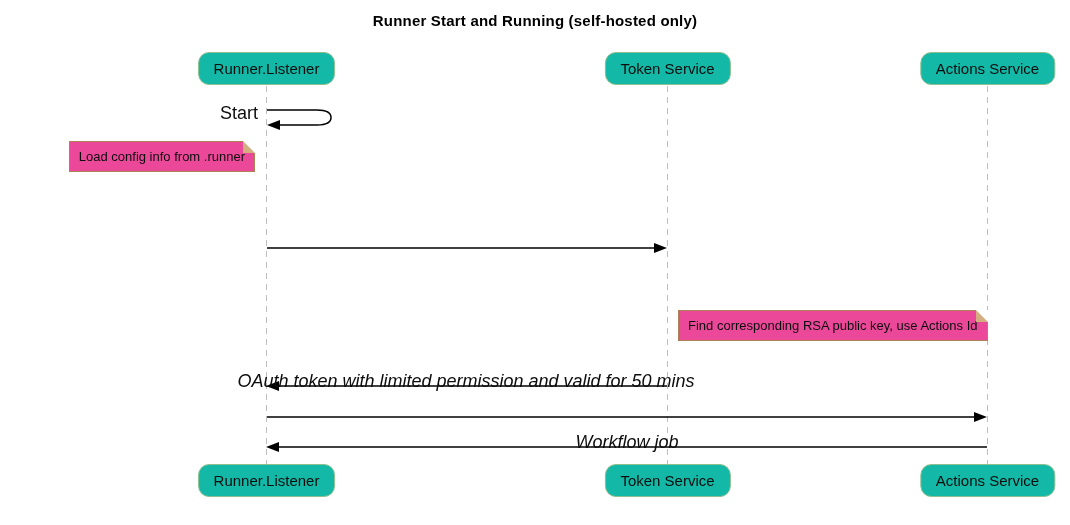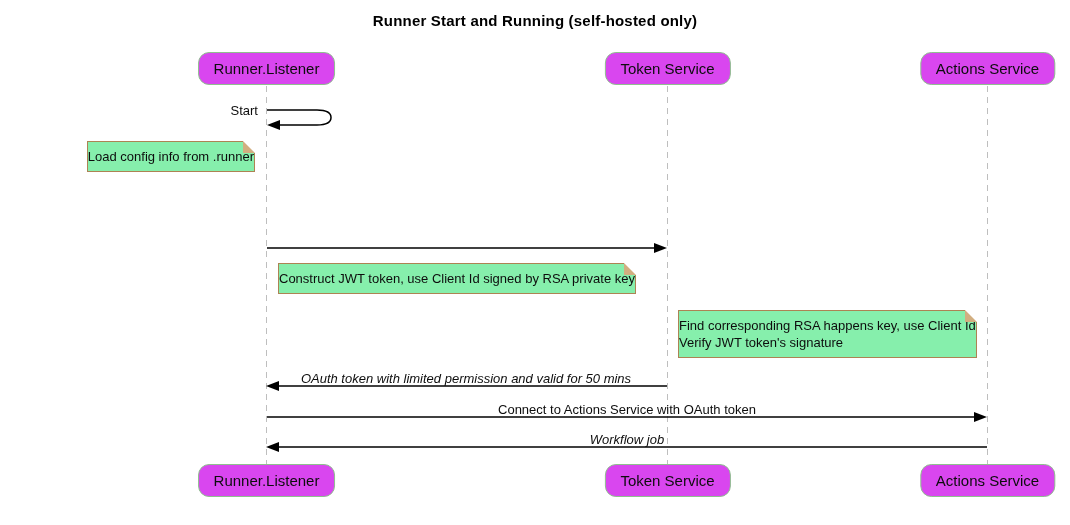--- a/index.html
+++ b/index.html
@@ -24,53 +24,53 @@
     letter-spacing: 0.2px;
   }
   .layer {
     position: absolute;
     top: 0;
     left: 0;
   }
   .participant {
     position: absolute;
     transform: translateX(-50%);
-    background: #d946ef;
+    background: #14b8a6;
     border: 1px solid #8fbf8f;
     border-radius: 11px;
     padding: 7px 15px;
     font-size: 15px;
     white-space: nowrap;
     color: #0d0d0d;
     text-align: center;
   }
   .note {
     position: absolute;
-    background: #86efac;
+    background: #ec4899;
     border: 1px solid #ad8353;
-    padding: 6px 0;
+    padding: 6px 9px;
     font-size: 13px;
     line-height: 17px;
     white-space: nowrap;
     color: #0d0d0d;
   }
   .note::before {
     content: "";
     position: absolute;
     top: -1px;
     right: -1px;
     width: 0;
     height: 0;
     border-style: solid;
     border-width: 0 12px 12px 0;
     border-color: #ffffff #ffffff #d2ae80 #d2ae80;
   }
   .msg-label {
     position: absolute;
-    font-size: 13px;
+    font-size: 18px;
     white-space: nowrap;
     transform: translateX(-50%);
     color: #0d0d0d;
   }
   .msg-label.right-anchored {
     transform: none;
   }
 </style>
 </head>
 <body>
@@ -104,23 +104,20 @@
   <div class="participant" style="left:266.5px; top:52px;">Runner.Listener</div>
   <div class="participant" style="left:667.5px; top:52px;">Token Service</div>
   <div class="participant" style="left:987.5px; top:52px;">Actions Service</div>
 
   <div class="participant" style="left:266.5px; top:464px;">Runner.Listener</div>
   <div class="participant" style="left:667.5px; top:464px;">Token Service</div>
   <div class="participant" style="left:987.5px; top:464px;">Actions Service</div>
 
   <div class="msg-label right-anchored" style="right:812px; top:103px;">Start</div>
   <div class="msg-label" style="left:466px; top:371px;font-style:italic;">OAuth token with limited permission and valid for 50 mins</div>
-  <div class="msg-label" style="left:627px; top:402px;">Connect to Actions Service with OAuth token</div>
   <div class="msg-label" style="left:627px; top:432px;font-style:italic;">Workflow job</div>
 
   <div class="note" style="right:815px; top:141px;">Load config info from .runner</div>
-  <div class="note" style="left:278px; top:263px;">Construct JWT token, use Client Id signed by RSA private key</div>
   <div class="note" style="left:678px; top:310px;">
-    <div>Find corresponding RSA happens key, use Client Id</div>
-    <div>Verify JWT token's signature</div>
+    <div>Find corresponding RSA public key, use Actions Id</div>
   </div>
 
 </div>
 
 </body></html>

